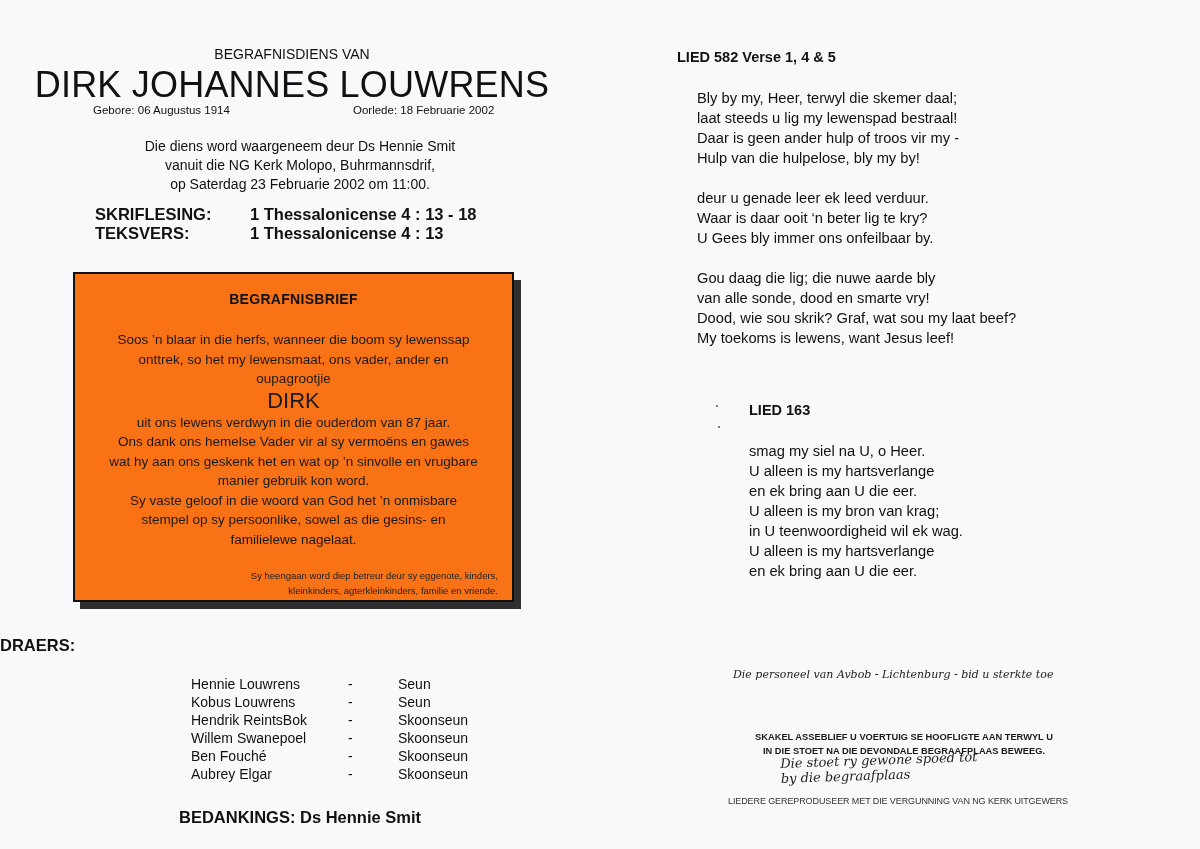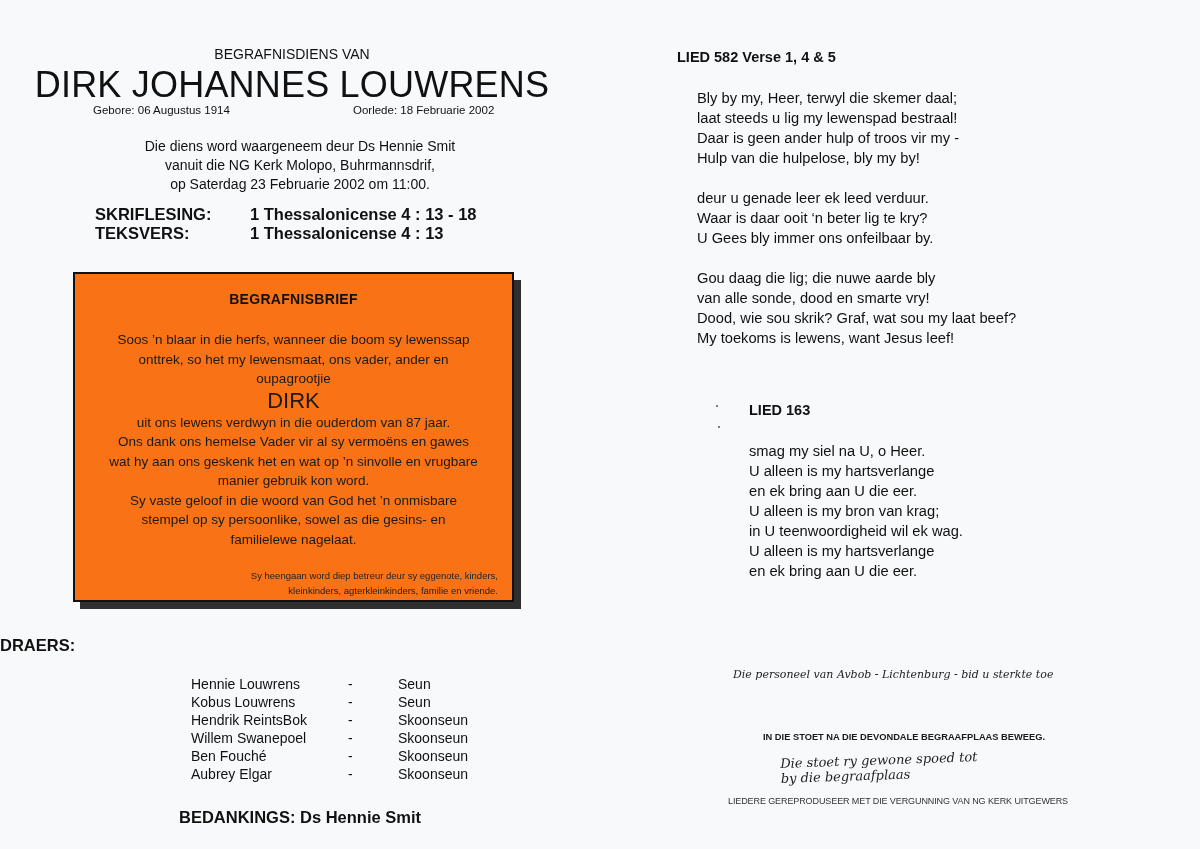--- a/index.html
+++ b/index.html
@@ -160,20 +160,21 @@
   <div>en ek bring aan U die eer.</div>
   <div>U alleen is my bron van krag;</div>
   <div>in U teenwoordigheid wil ek wag.</div>
   <div>U alleen is my hartsverlange</div>
   <div>en ek bring aan U die eer.</div>
 </div>
 
 <div class="abs" id="condolence">Die personeel van Avbob - Lichtenburg - bid u sterkte toe</div>
 
 <div class="abs" id="notice">
+  <div>SKAKEL ASSEBLIEF U VOERTUIG SE HOOFLIGTE AAN TERWYL U</div>
   <div>IN DIE STOET NA DIE DEVONDALE  BEGRAAFPLAAS BEWEEG.</div>
 </div>
 
 <div class="abs" id="handwritten">
   <div>Die stoet ry gewone spoed tot</div>
   <div>by die begraafplaas</div>
 </div>
 
 <div class="abs" id="credits">LIEDERE GEREPRODUSEER MET DIE VERGUNNING VAN NG KERK UITGEWERS</div>
 

